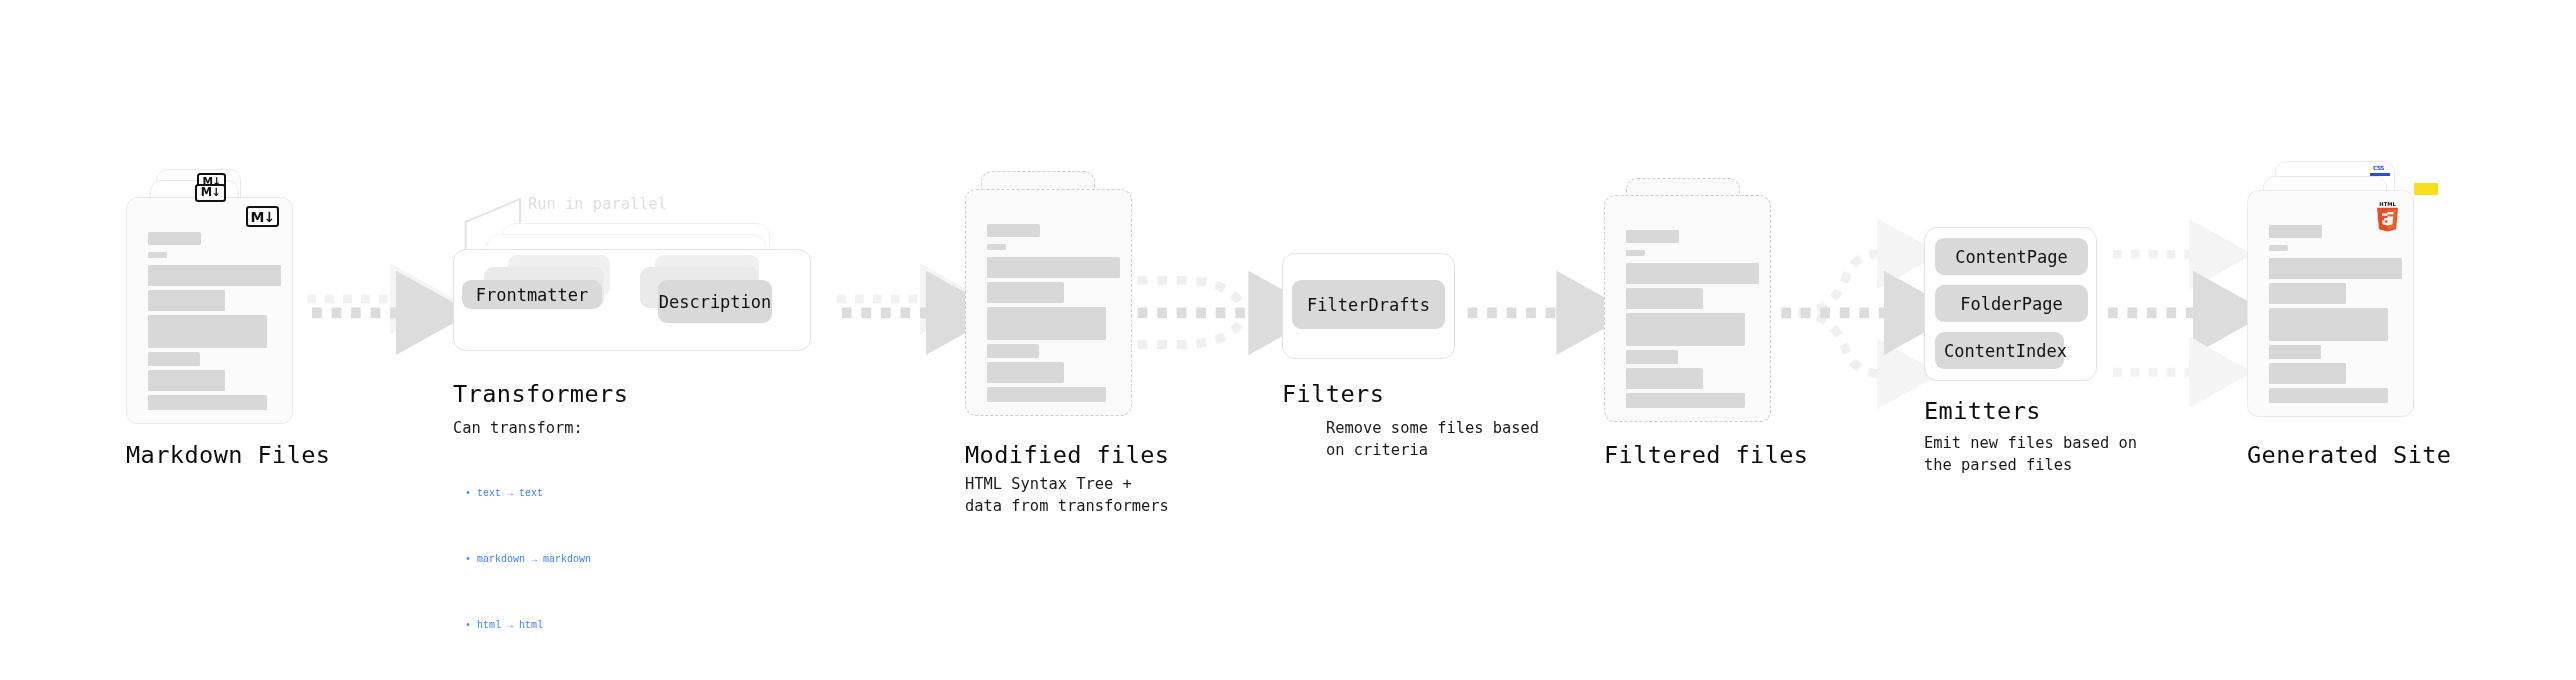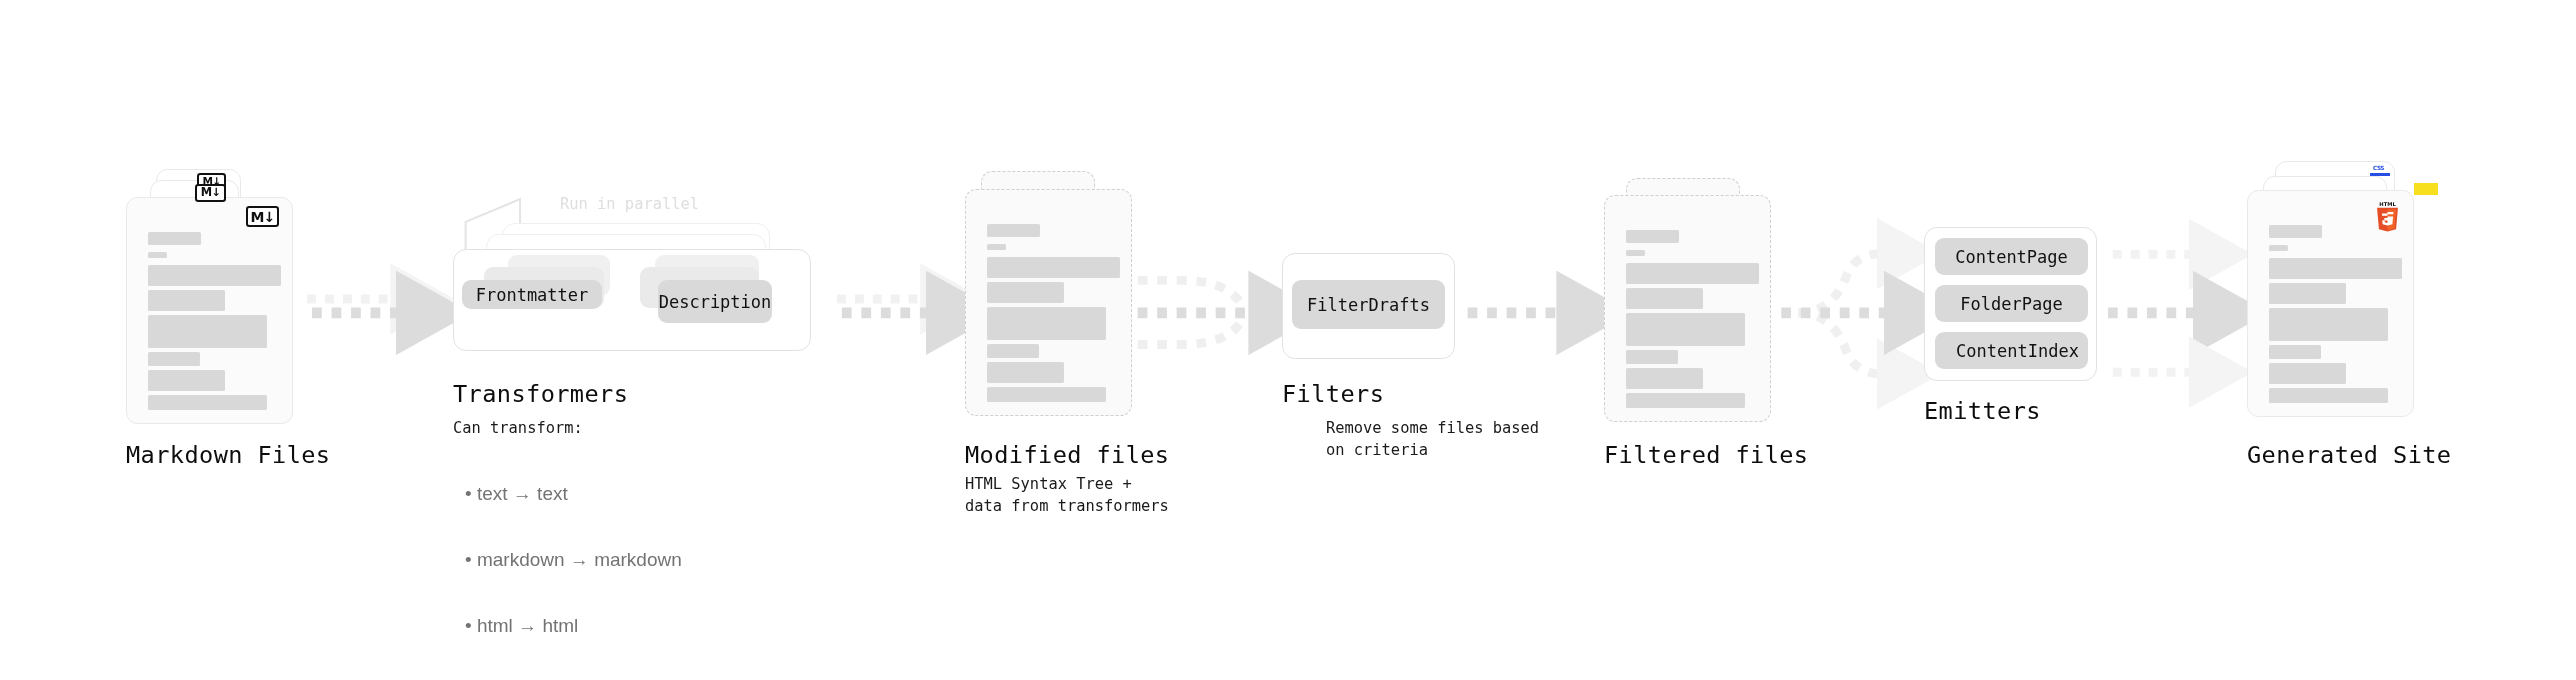--- a/index.html
+++ b/index.html
@@ -71,22 +71,22 @@
   .sub{
     position:absolute;white-space:pre;
     font-size:15.4px;line-height:22px;color:#1a1a1a;
     font-family:"DejaVu Sans Mono","Liberation Mono",monospace;
   }
   .parallel{
     position:absolute;white-space:nowrap;
     font-size:15.4px;color:#dedede;
     font-family:"DejaVu Sans Mono","Liberation Mono",monospace;
   }
-  .bullets{position:absolute;font-size:19px;line-height:22px;color:#737373;
-           font-family:Liberation Sans, sans-serif;white-space:pre;}
+  .bullets{position:absolute;font-size:10px;line-height:22px;color:#3b82f6;
+           font-family:Liberation Mono, monospace;white-space:pre;}
 
   svg.lay{position:absolute;left:0;top:0;width:2576px;height:681px;overflow:visible;}
 </style>
 </head>
 <body>
 
 <div id="stage">
 
   <svg class="lay" viewBox="0 0 3170 838">
     <defs>
@@ -169,21 +169,21 @@
     <div class="pbox" style="left:453px;top:249px;width:358px;height:102px;"></div>
 
     <div class="chip ghost2" style="left:508px;top:255px;width:102px;height:41px;font-size:0;"></div>
     <div class="chip ghost" style="left:484px;top:267px;width:120px;height:41px;font-size:0;"></div>
     <div class="chip" style="left:462px;top:280px;width:140px;height:29px;">Frontmatter</div>
 
     <div class="chip ghost2" style="left:655px;top:255px;width:104px;height:41px;font-size:0;"></div>
     <div class="chip ghost" style="left:640px;top:267px;width:119px;height:41px;font-size:0;"></div>
     <div class="chip" style="left:658px;top:280px;width:114px;height:43px;">Description</div>
   </div>
-  <div class="parallel" style="left:528px;top:195px;margin-left:32px;">Run in parallel</div>
+  <div class="parallel" style="left:528px;top:195px;">Run in parallel</div>
   <div class="title" style="left:453px;top:380px;">Transformers</div>
   <div class="sub" style="left:453px;top:417px;">Can transform:</div>
   <div class="bullets" style="left:465px;top:439px;">
     <div>• text → text</div>
     <div>• markdown → markdown</div>
     <div>• html → html</div>
   </div>
 
   <div class="stack">
     <div class="card dashed" style="left:981px;top:171px;width:114px;height:49px;"></div>
@@ -222,23 +222,25 @@
       <div class="bar" style="left:21px;top:172px;width:77px;height:21px;"></div>
       <div class="bar" style="left:21px;top:197px;width:119px;height:14.6px;"></div>
     </div>
   </div>
   <div class="title" style="left:1604px;top:441px;">Filtered files</div>
 
   <div class="stack">
     <div class="pbox" style="left:1924px;top:227px;width:173px;height:154px;"></div>
     <div class="chip" style="left:1935px;top:238px;width:153px;height:37px;">ContentPage</div>
     <div class="chip" style="left:1935px;top:285px;width:153px;height:37px;">FolderPage</div>
-    <div class="chip" style="left:1935px;top:332px;width:153px;height:37px;padding-left:12px;">ContentIndex</div>
+    <div class="chip" style="left:1935px;top:332px;width:129px;height:37px;padding-left:12px;">ContentIndex</div>
   </div>
   <div class="title" style="left:1924px;top:397px;">Emitters</div>
+  <div class="sub" style="left:1924px;top:432px;">Emit new files based on
+the parsed files</div>
 
   <div class="stack">
     <div class="card ghost" style="left:2275px;top:161px;width:120px;height:49px;"></div>
     <div class="card ghost" style="left:2263px;top:176px;width:124px;height:49px;"></div>
     <div class="card" style="left:2247px;top:190px;width:167px;height:227px;">
       <div class="bar" style="left:21px;top:34px;width:53px;height:13px;"></div>
       <div class="bar" style="left:21px;top:54px;width:18.7px;height:5.7px;"></div>
       <div class="bar" style="left:21px;top:67px;width:133px;height:21px;"></div>
       <div class="bar" style="left:21px;top:92px;width:77px;height:21px;"></div>
       <div class="bar" style="left:21px;top:117px;width:119px;height:33px;"></div>

